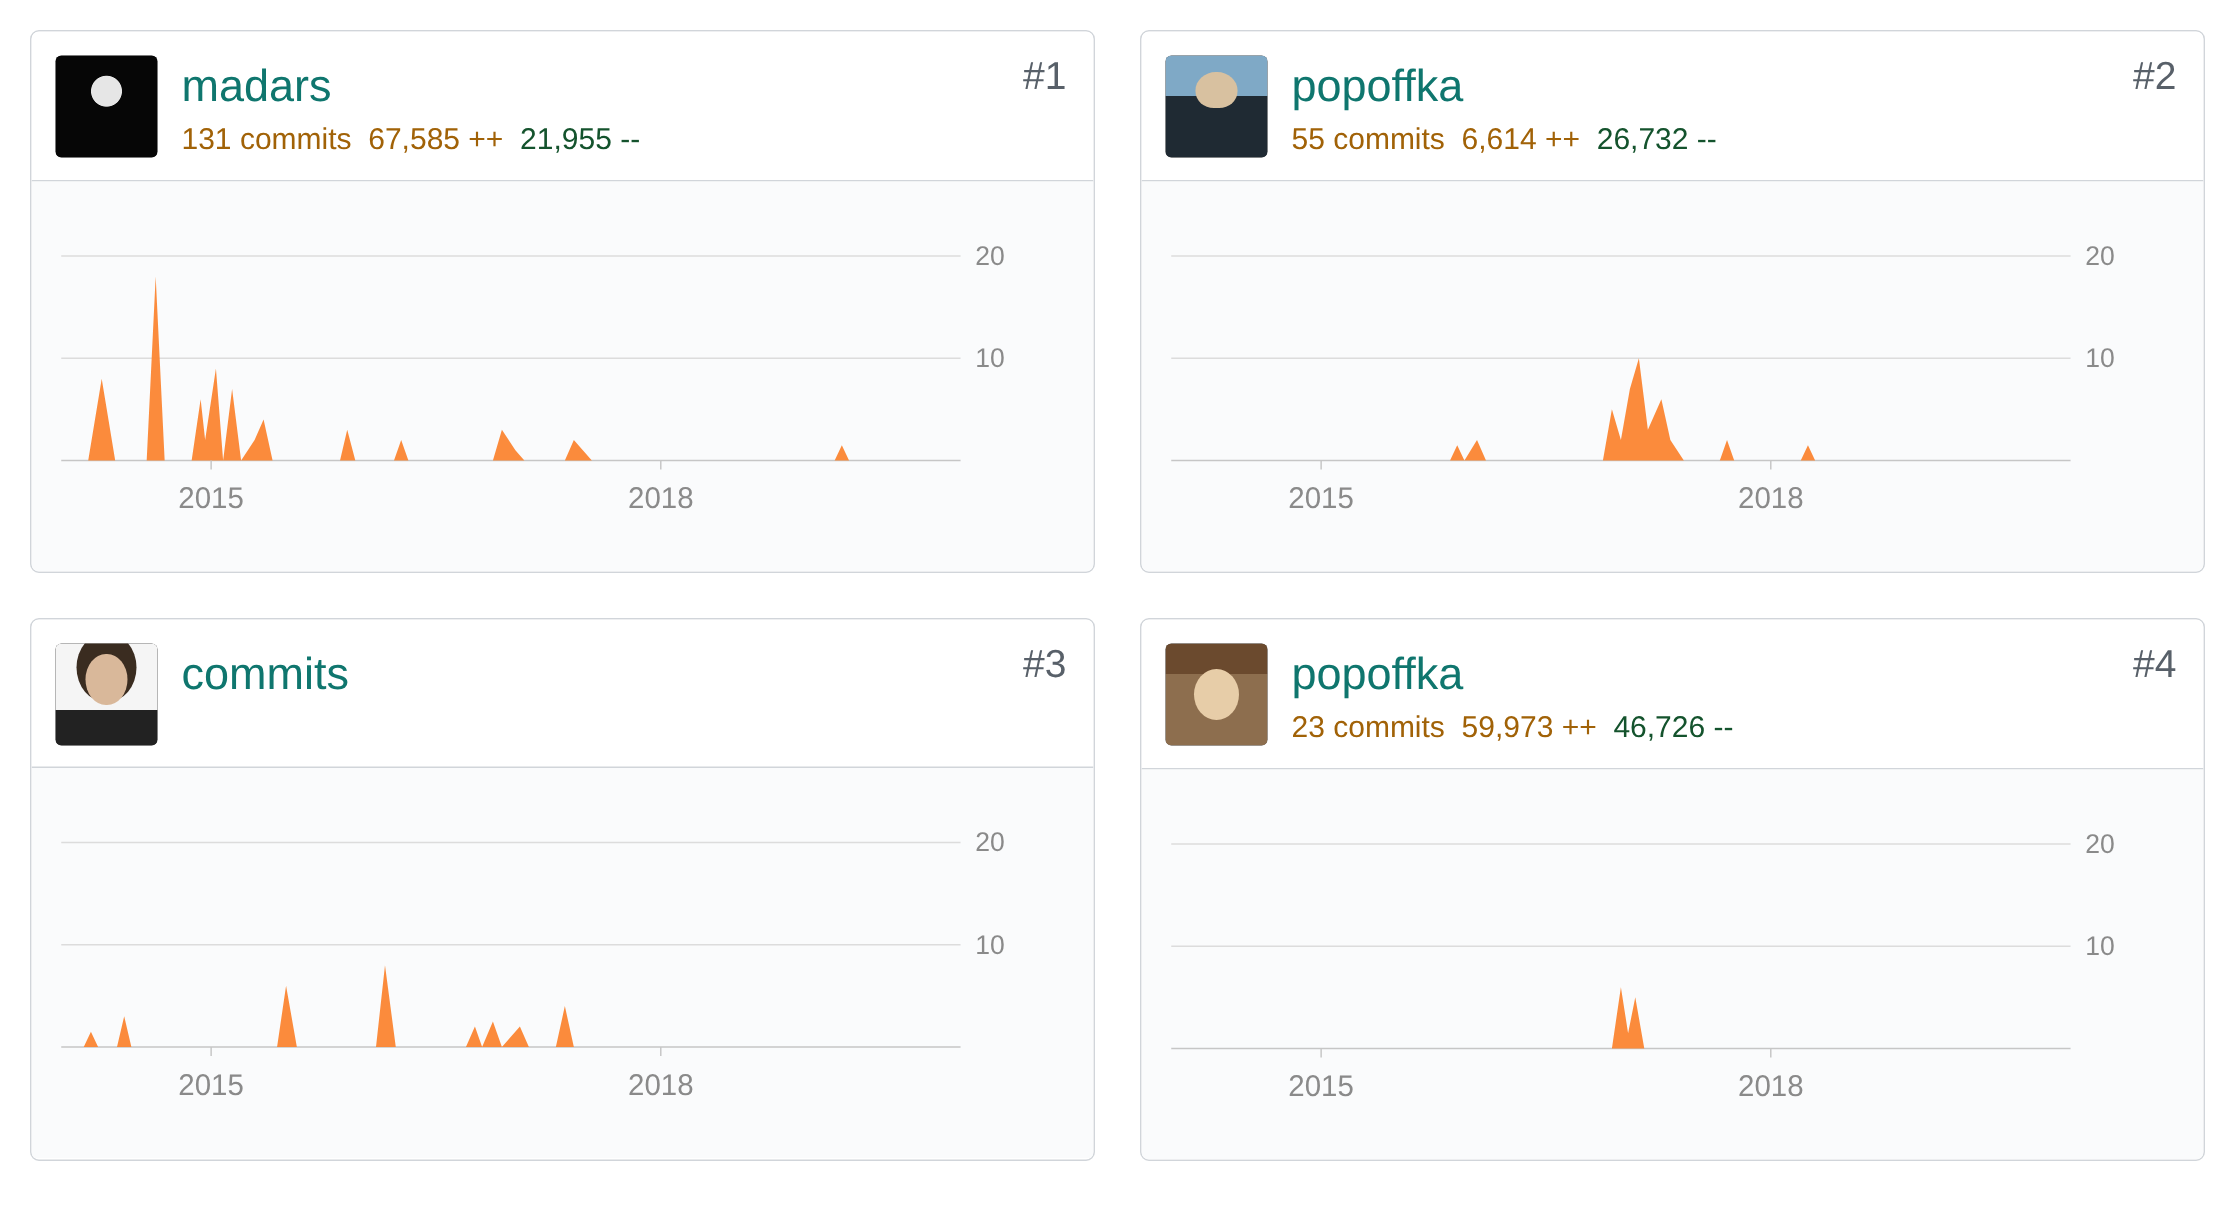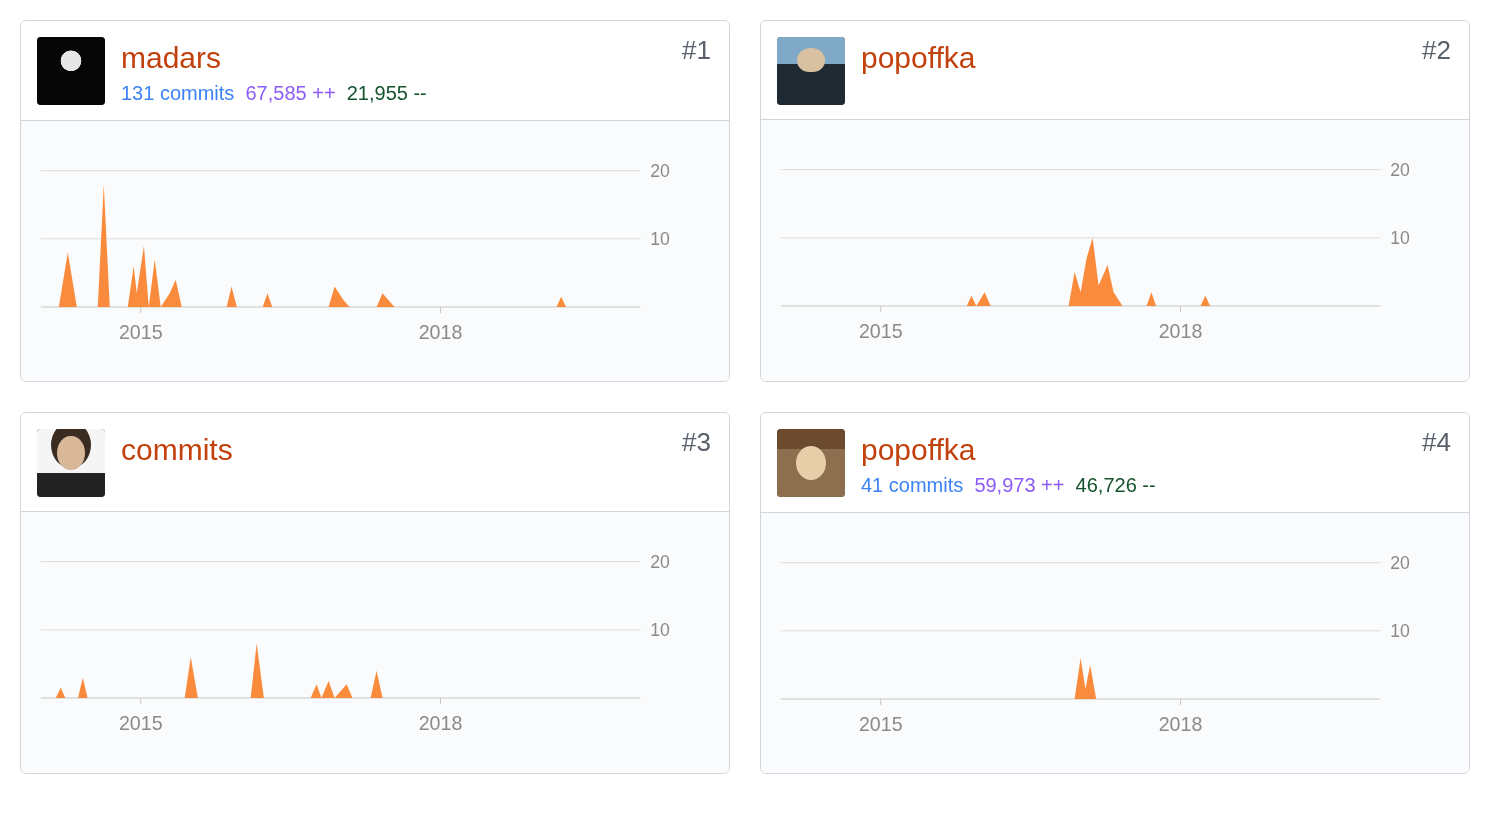--- a/index.html
+++ b/index.html
@@ -40,32 +40,32 @@
     overflow: hidden;
   }
   .header-text {
     flex: 1 1 auto;
     min-width: 0;
     padding-top: 4px;
   }
   .username {
     font-size: 30px;
     font-weight: 400;
-    color: #c2410c;
+    color: #0f766e;
     line-height: 1.1;
     display: inline-block;
     margin-bottom: 6px;
   }
   .stats-line {
     font-size: 20px;
     color: #586069;
     line-height: 1.3;
   }
-  .commits { color: #3b82f6; }
-  .additions { color: #8b5cf6; }
+  .commits { color: #a16207; }
+  .additions { color: #a16207; }
   .deletions { color: #14532d; }
   .rank {
     position: absolute;
     top: 14px;
     right: 18px;
     font-size: 26px;
     color: #586069;
   }
   .card-body {
     background: #fafbfc;
@@ -115,21 +115,21 @@
           <line x1="416.66666666666663" x2="416.66666666666663" y1="170" y2="176" class="axis-line"></line>
           <text x="416.66666666666663" y="202" class="x-tick-label">2018</text>
         </svg>
       </div>
     </div>
     <div class="card">
       <div class="card-header">
         <div class="avatar">
           <div class="av-inner av2"></div>
         </div>
-        <div class="header-text"><a class="username">popoffka</a></div>
+        <div class="header-text"><a class="username">popoffka</a><div class="stats-line"><span class="commits">55 commits</span>&nbsp;&nbsp;<span class="additions">6,614 ++</span>&nbsp;&nbsp;<span class="deletions">26,732 --</span></div></div>
         <div class="rank">#2</div>
       </div>
       <div class="card-body">
         <svg viewBox="0 0 700 244" class="chart" preserveAspectRatio="none">
           <line x1="10" x2="620" y1="101.81818181818183" y2="101.81818181818183" class="grid-line"></line>
           <text x="630" y="107.81818181818183" class="y-tick-label">10</text>
           <line x1="10" x2="620" y1="33.636363636363654" y2="33.636363636363654" class="grid-line"></line>
           <text x="630" y="39.636363636363654" class="y-tick-label">20</text>
           <line x1="10" x2="620" y1="170" y2="170" class="axis-line"></line>
           <path d="M 199.1 170 L 199.10 170.00 L 203.98 159.77 L 208.86 170.00 L 217.40 156.36 L 223.50 170.00 L 302.80 170.00 L 308.90 135.91 L 315.00 156.36 L 321.10 122.27 L 327.20 101.82 L 333.30 149.55 L 342.45 129.09 L 348.55 156.36 L 357.70 170.00 L 382.10 170.00 L 386.98 156.36 L 391.86 170.00 L 437.00 170.00 L 441.88 159.77 L 446.76 170.00 L 446.76 170 Z" class="area-fill"></path>
@@ -161,21 +161,21 @@
           <line x1="416.66666666666663" x2="416.66666666666663" y1="170" y2="176" class="axis-line"></line>
           <text x="416.66666666666663" y="202" class="x-tick-label">2018</text>
         </svg>
       </div>
     </div>
     <div class="card">
       <div class="card-header">
         <div class="avatar">
           <div class="av-inner av4"></div>
         </div>
-        <div class="header-text"><a class="username">popoffka</a><div class="stats-line"><span class="commits">41 commits</span>&nbsp;&nbsp;<span class="additions">59,973 ++</span>&nbsp;&nbsp;<span class="deletions">46,726 --</span></div></div>
+        <div class="header-text"><a class="username">popoffka</a><div class="stats-line"><span class="commits">23 commits</span>&nbsp;&nbsp;<span class="additions">59,973 ++</span>&nbsp;&nbsp;<span class="deletions">46,726 --</span></div></div>
         <div class="rank">#4</div>
       </div>
       <div class="card-body">
         <svg viewBox="0 0 700 244" class="chart" preserveAspectRatio="none">
           <line x1="10" x2="620" y1="101.81818181818183" y2="101.81818181818183" class="grid-line"></line>
           <text x="630" y="107.81818181818183" class="y-tick-label">10</text>
           <line x1="10" x2="620" y1="33.636363636363654" y2="33.636363636363654" class="grid-line"></line>
           <text x="630" y="39.636363636363654" class="y-tick-label">20</text>
           <line x1="10" x2="620" y1="170" y2="170" class="axis-line"></line>
           <path d="M 308.9 170 L 308.90 170.00 L 315.00 129.09 L 319.88 159.77 L 324.76 135.91 L 330.86 170.00 L 330.86 170 Z" class="area-fill"></path>

